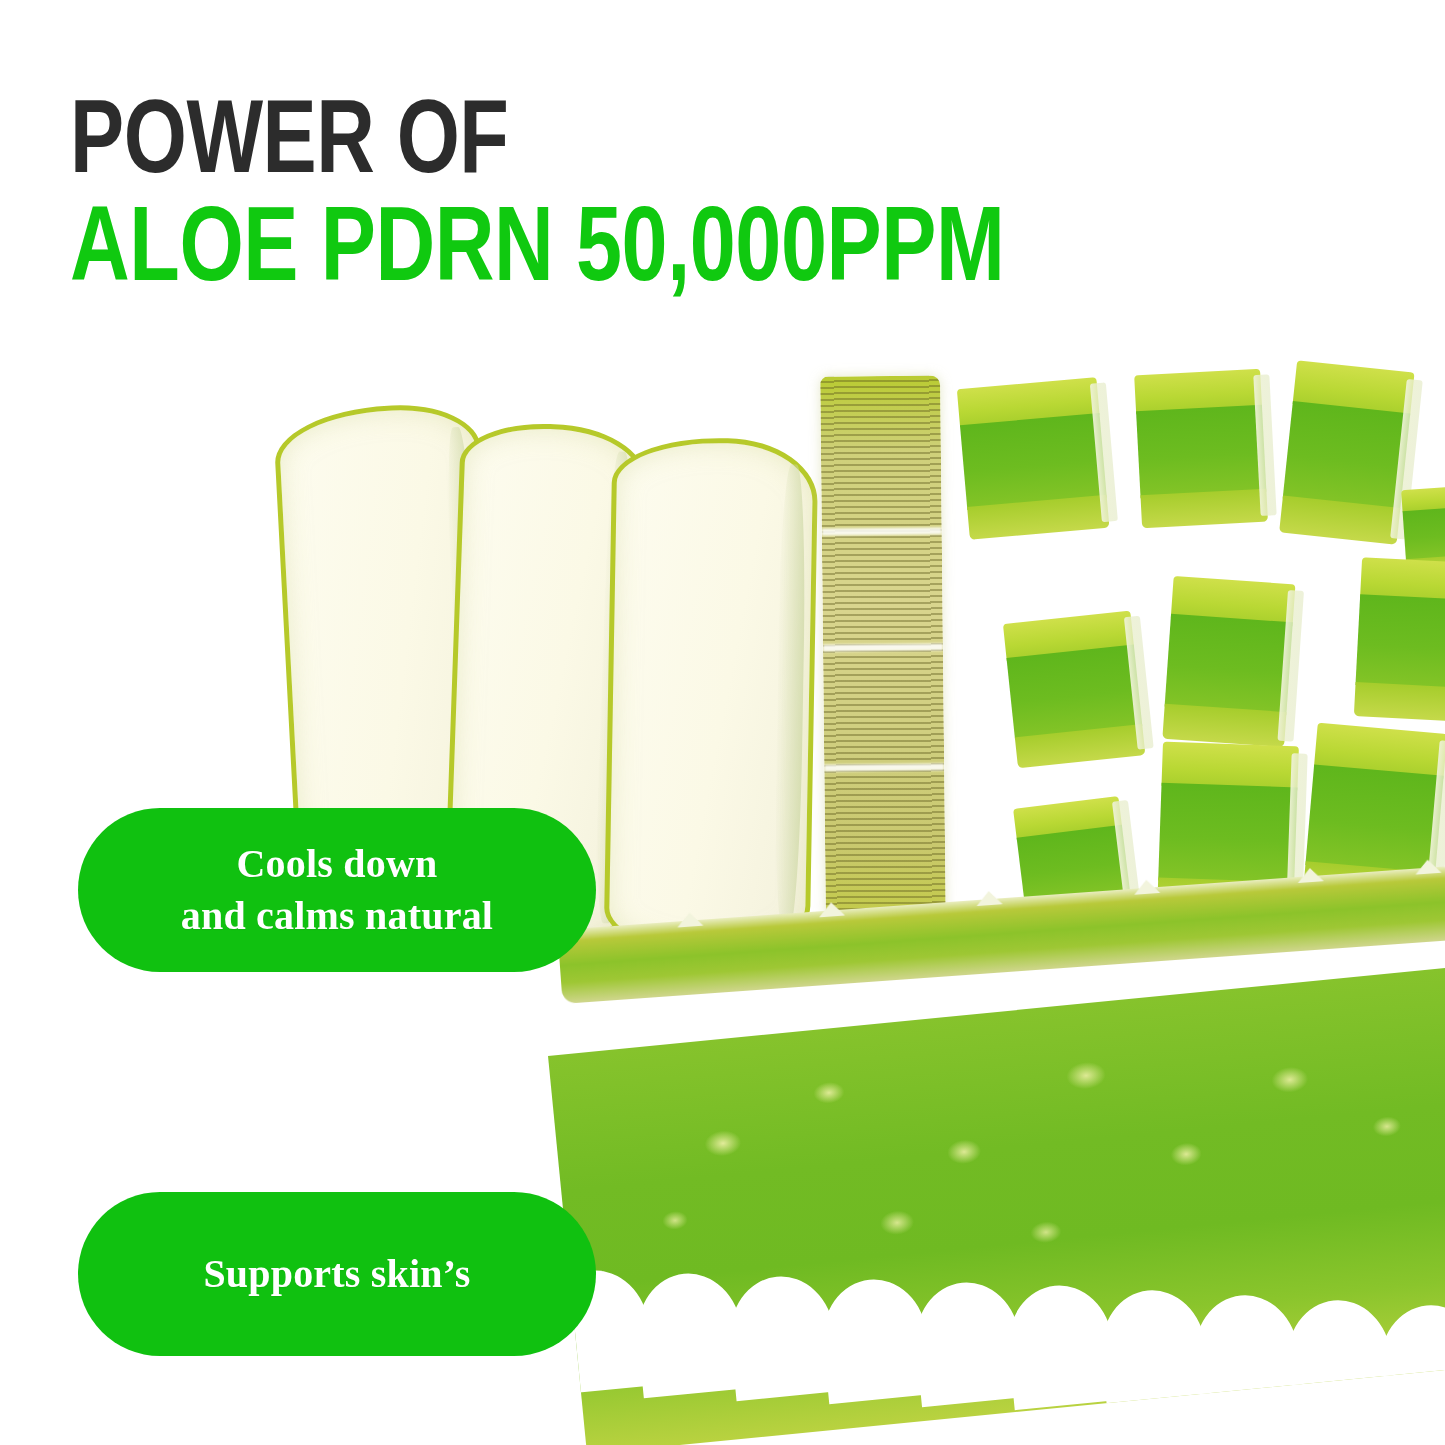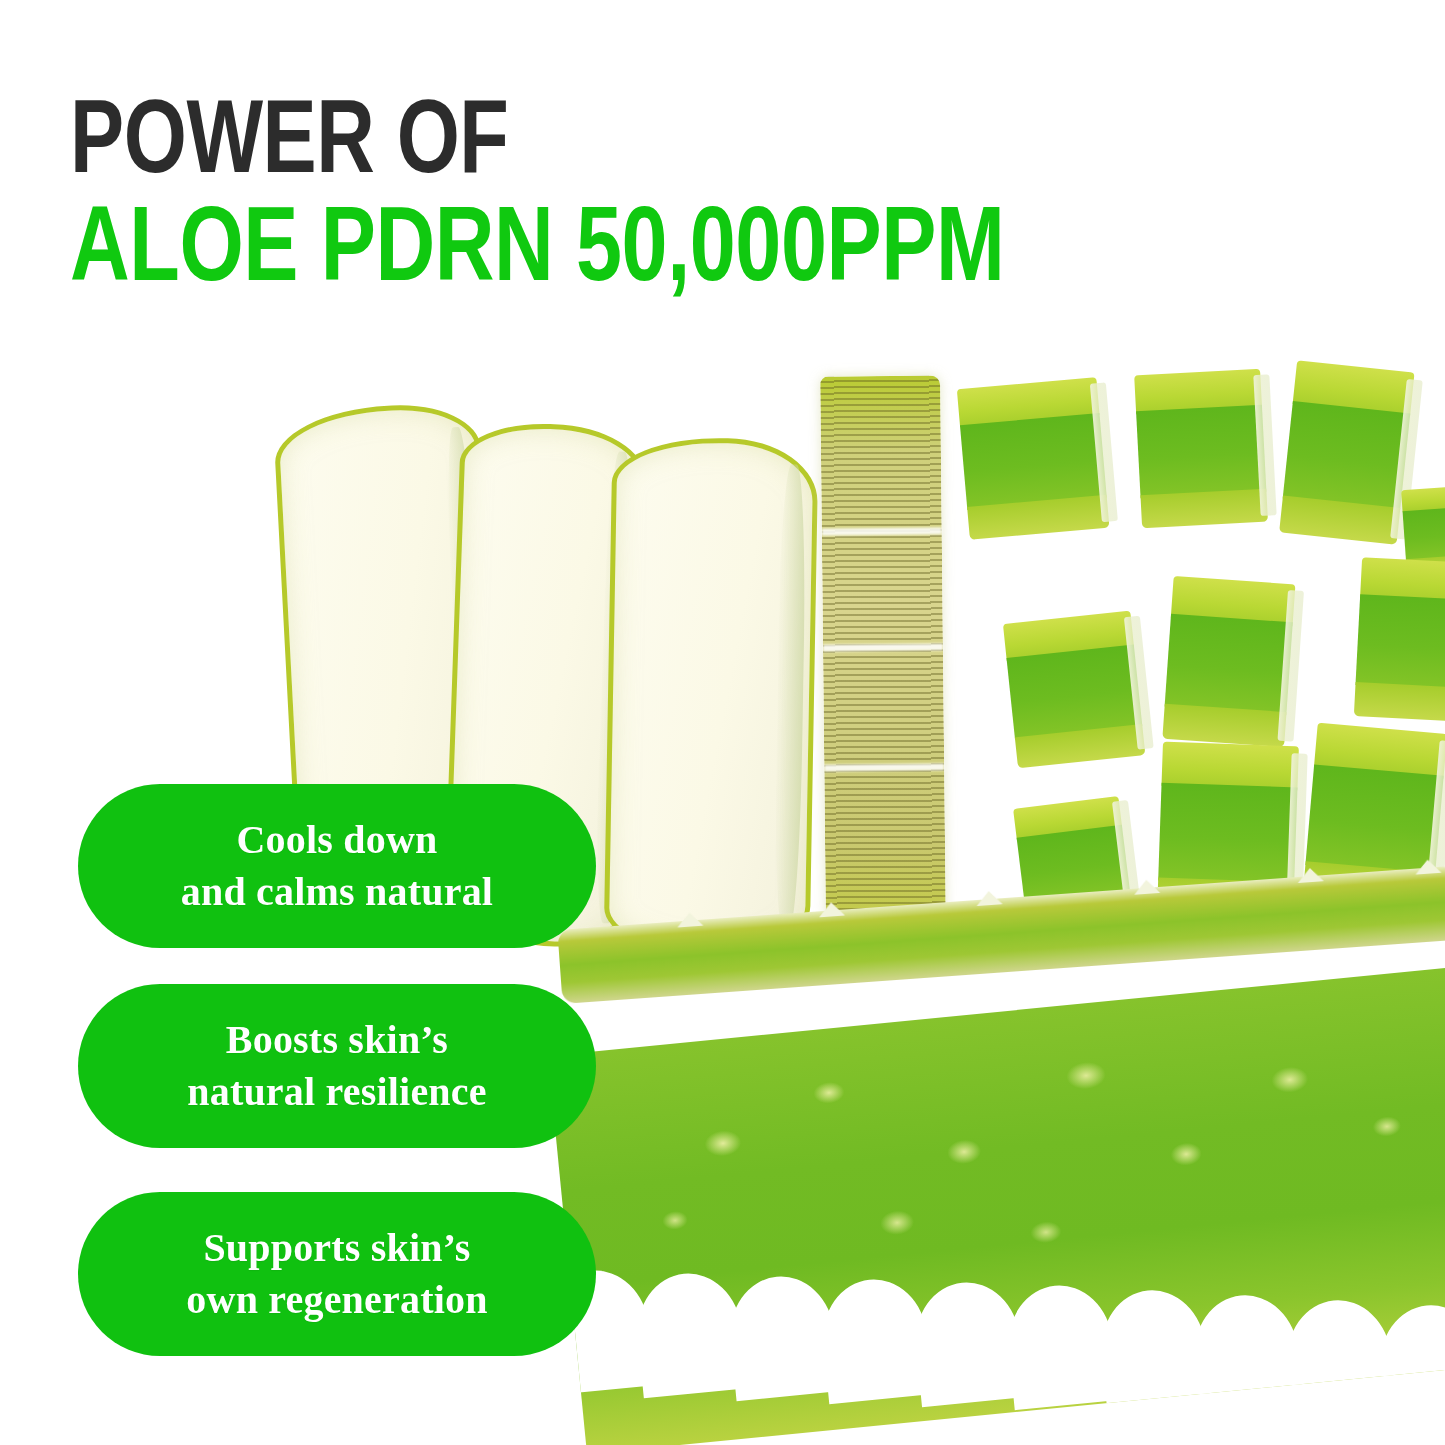--- a/index.html
+++ b/index.html
@@ -79,21 +79,21 @@
        radial-gradient(18px 13px at 12% 44%,rgba(232,238,160,.8),rgba(232,238,160,0) 70%),
        linear-gradient(180deg,#86c32c 0%,#72bb24 34%,#6fba22 58%,#8ac52c 78%,#b9d240 100%);}
   .scal{position:absolute;background:#ffffff;border-radius:50% 50% 0 0;}
 
   
   .pill{position:absolute;left:78px;width:518px;border-radius:999px;background:#10c110;
         display:flex;align-items:center;justify-content:center;text-align:center;
         color:#ffffff;font-family:"Liberation Serif",serif;font-weight:bold;
         font-size:40px;line-height:52px;letter-spacing:.2px;
         text-shadow:0 1px 1px rgba(0,0,0,.06);}
-  #pill0{top:784px;height:164px;}
+  #pill0{top:808px;height:164px;}
   #pill1{top:984px;height:164px;}
   #pill2{top:1192px;height:164px;}
   .pill span{display:block;}
 </style>
 </head>
 <body>
 
 <div id="stage">
 
   <div class="photo">
@@ -208,26 +208,19 @@
 
   <div class="headline" id="hl1">POWER OF</div>
   <div class="headline" id="hl2">ALOE PDRN 50,000PPM</div>
 
   <div class="pill" id="pill0">
     <div>
       <span>Cools down</span>
       <span>and calms natural</span>
     </div>
   </div>
-  <div class="pill" id="pill1">
-    <div>
-      <span>Boosts skin’s</span>
-      <span>natural resilience</span>
-    </div>
-  </div>
   <div class="pill" id="pill2">
     <div>
       <span>Supports skin’s</span>
-      <span>own regeneration</span>
     </div>
   </div>
 
 </div>
 
 </body></html>

